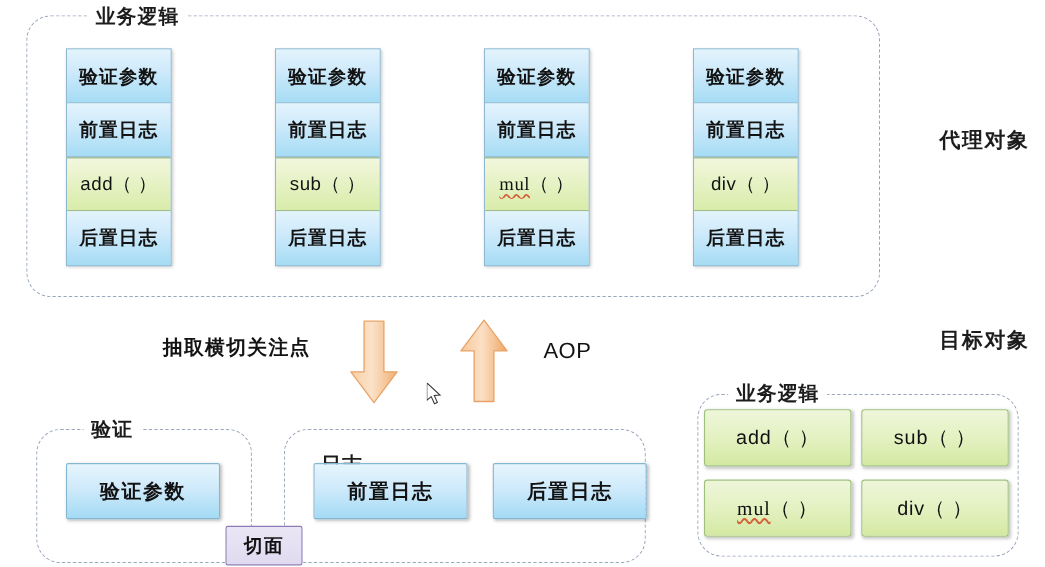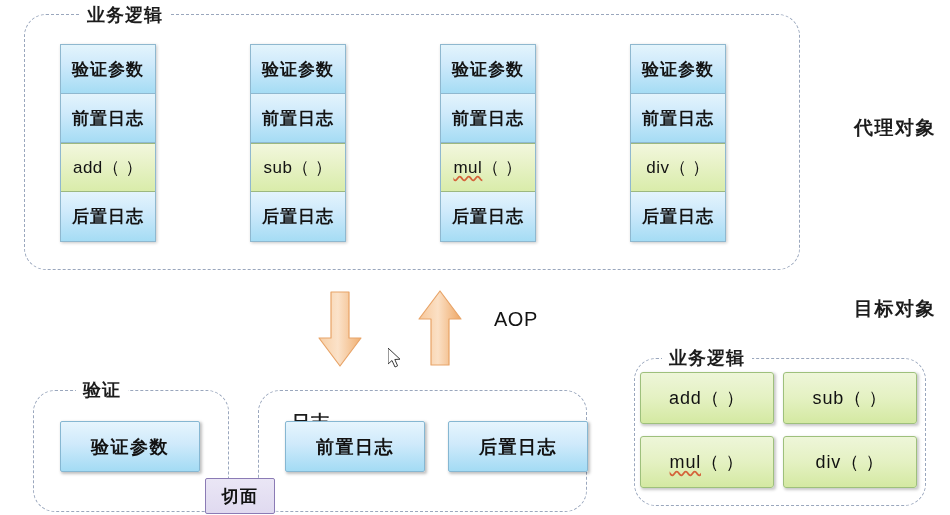--- a/index.html
+++ b/index.html
@@ -110,20 +110,21 @@
     display: flex;
     align-items: center;
     justify-content: center;
     font-size: 18px;
     color: #111111;
     letter-spacing: 0.8px;
   }
   .spell-err {
     text-decoration: underline wavy #d4633a;
     text-underline-offset: 3px;
+    font-family: Liberation Serif, serif;
   }
 
   
   .aspect-badge {
     position: absolute;
     box-sizing: border-box;
     border: 1.4px solid #8b7bb5;
     border-radius: 2px;
     background: linear-gradient(to bottom, #eae6f5 0%, #e0daf0 100%);
     display: flex;
@@ -190,20 +191,21 @@
     <div class="cell blue">后置日志</div>
   </div>
 
   <div class="stack" style="left:630px; top:44px;">
     <div class="cell blue">验证参数</div>
     <div class="cell blue">前置日志</div>
     <div class="cell green">div（ ）</div>
     <div class="cell blue">后置日志</div>
   </div>
 
+  <div class="caption" style="left:148px; top:304px;">抽取横切关注点</div>
 
   <svg class="arrow" style="left:316px; top:290px;" width="48" height="80" viewBox="0 0 48 80">
     <defs>
       <linearGradient id="gdown" x1="0" y1="0" x2="1" y2="0">
         <stop offset="0%" stop-color="#f7cfa6"></stop>
         <stop offset="45%" stop-color="#fbe2c9"></stop>
         <stop offset="100%" stop-color="#f0b073"></stop>
       </linearGradient>
     </defs>
     <polygon points="15,2 33,2 33,48 45,48 24,76 3,48 15,48" fill="url(#gdown)" stroke="#e8a468" stroke-width="1.2" stroke-linejoin="round"></polygon>

